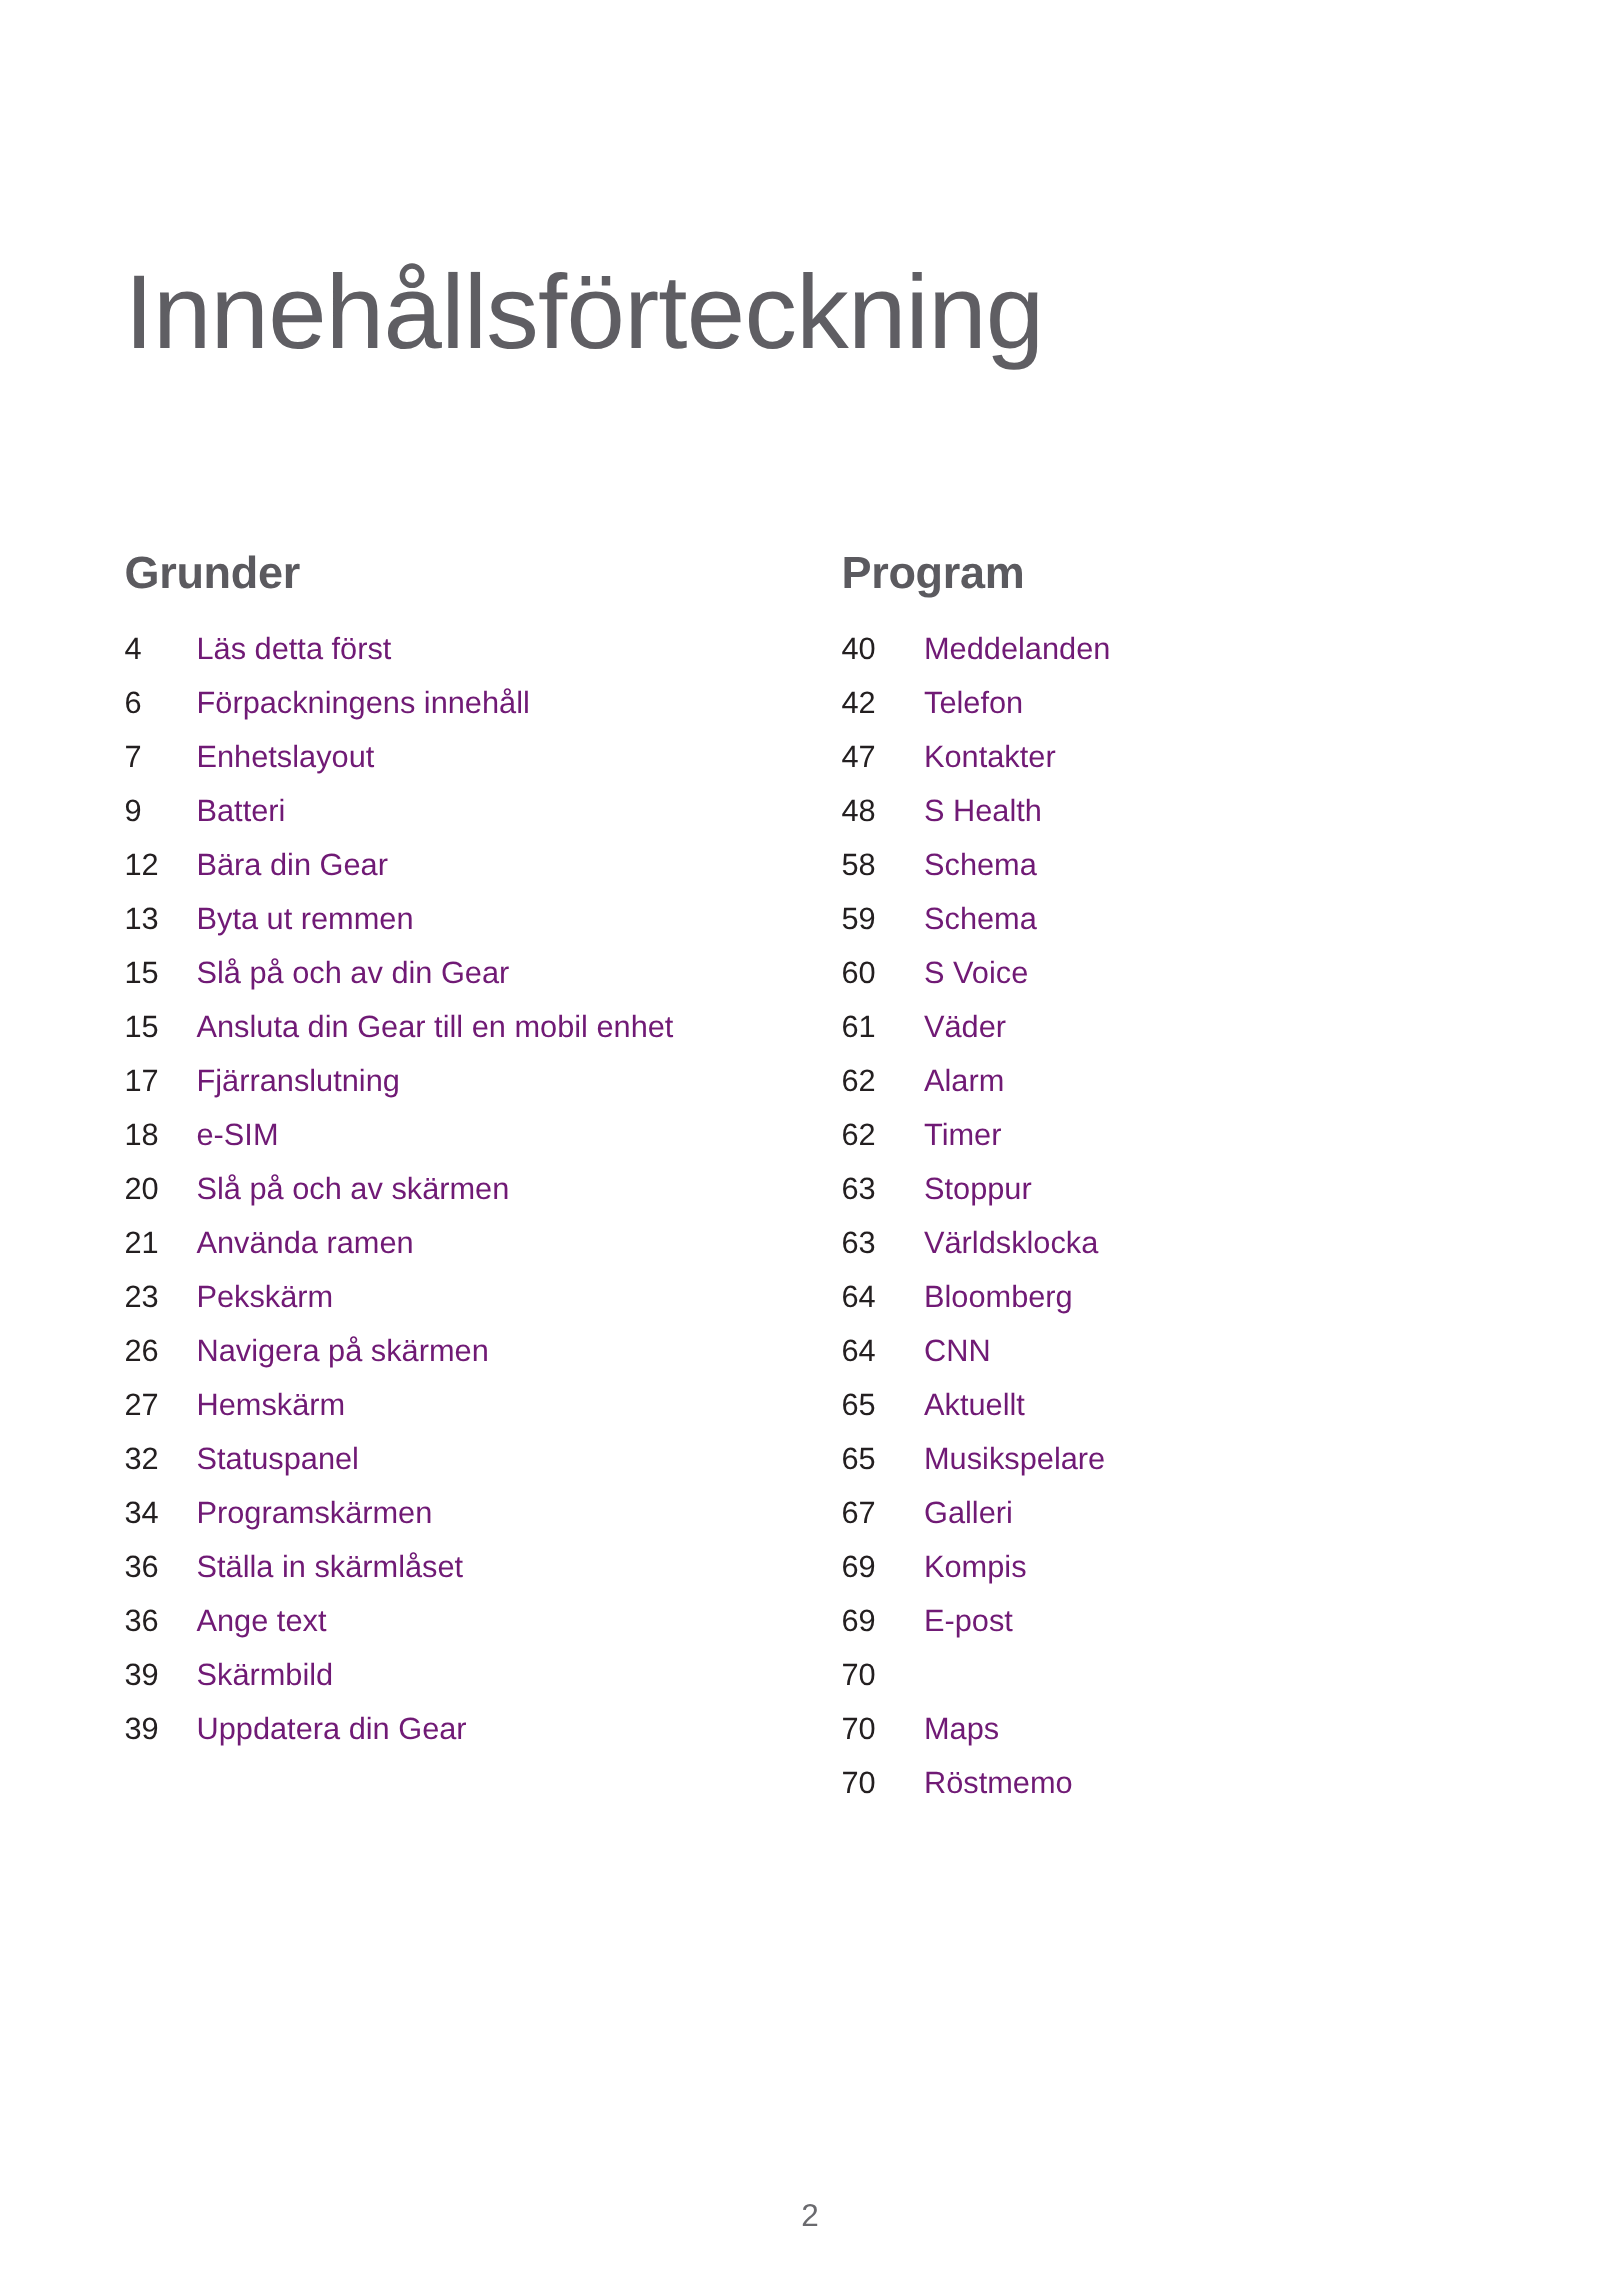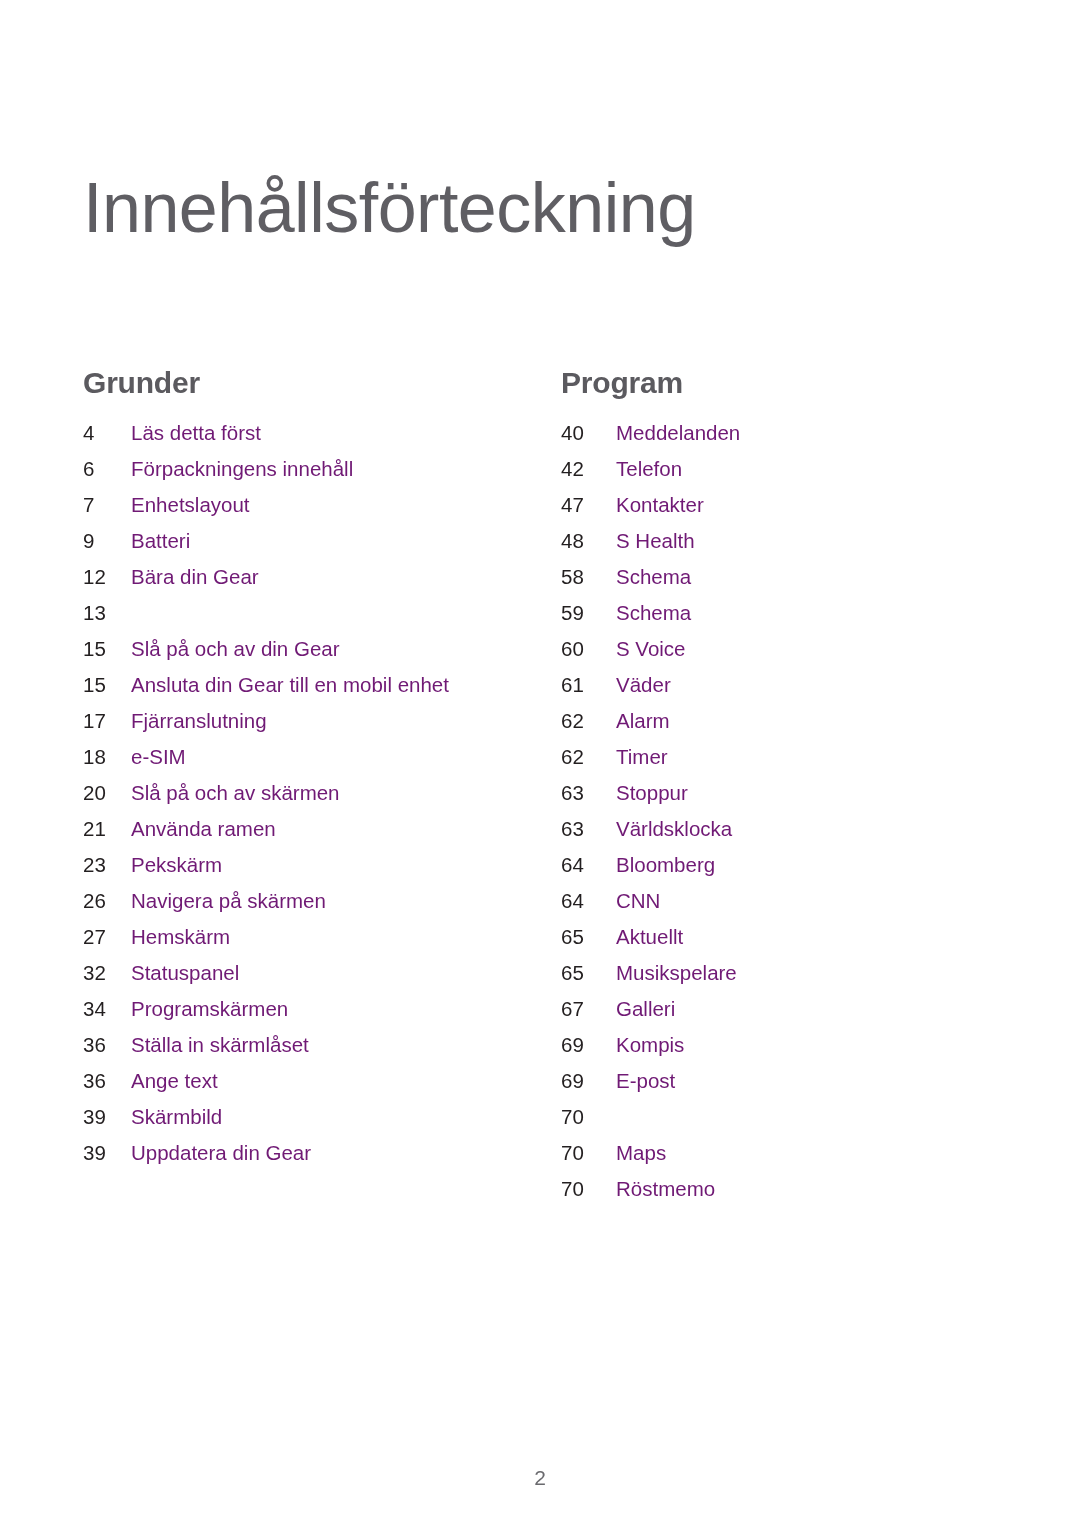--- a/index.html
+++ b/index.html
@@ -126,20 +126,21 @@
           <li class="toc-entry">
             <span class="toc-page">9</span>
             <span class="toc-label">Batteri</span>
           </li>
           <li class="toc-entry">
             <span class="toc-page">12</span>
             <span class="toc-label">Bära din Gear</span>
           </li>
           <li class="toc-entry">
             <span class="toc-page">13</span>
+            <span class="toc-label">Byta ut remmen</span>
           </li>
           <li class="toc-entry">
             <span class="toc-page">15</span>
             <span class="toc-label">Slå på och av din Gear</span>
           </li>
           <li class="toc-entry">
             <span class="toc-page">15</span>
             <span class="toc-label">Ansluta din Gear till en mobil enhet</span>
           </li>
           <li class="toc-entry">

